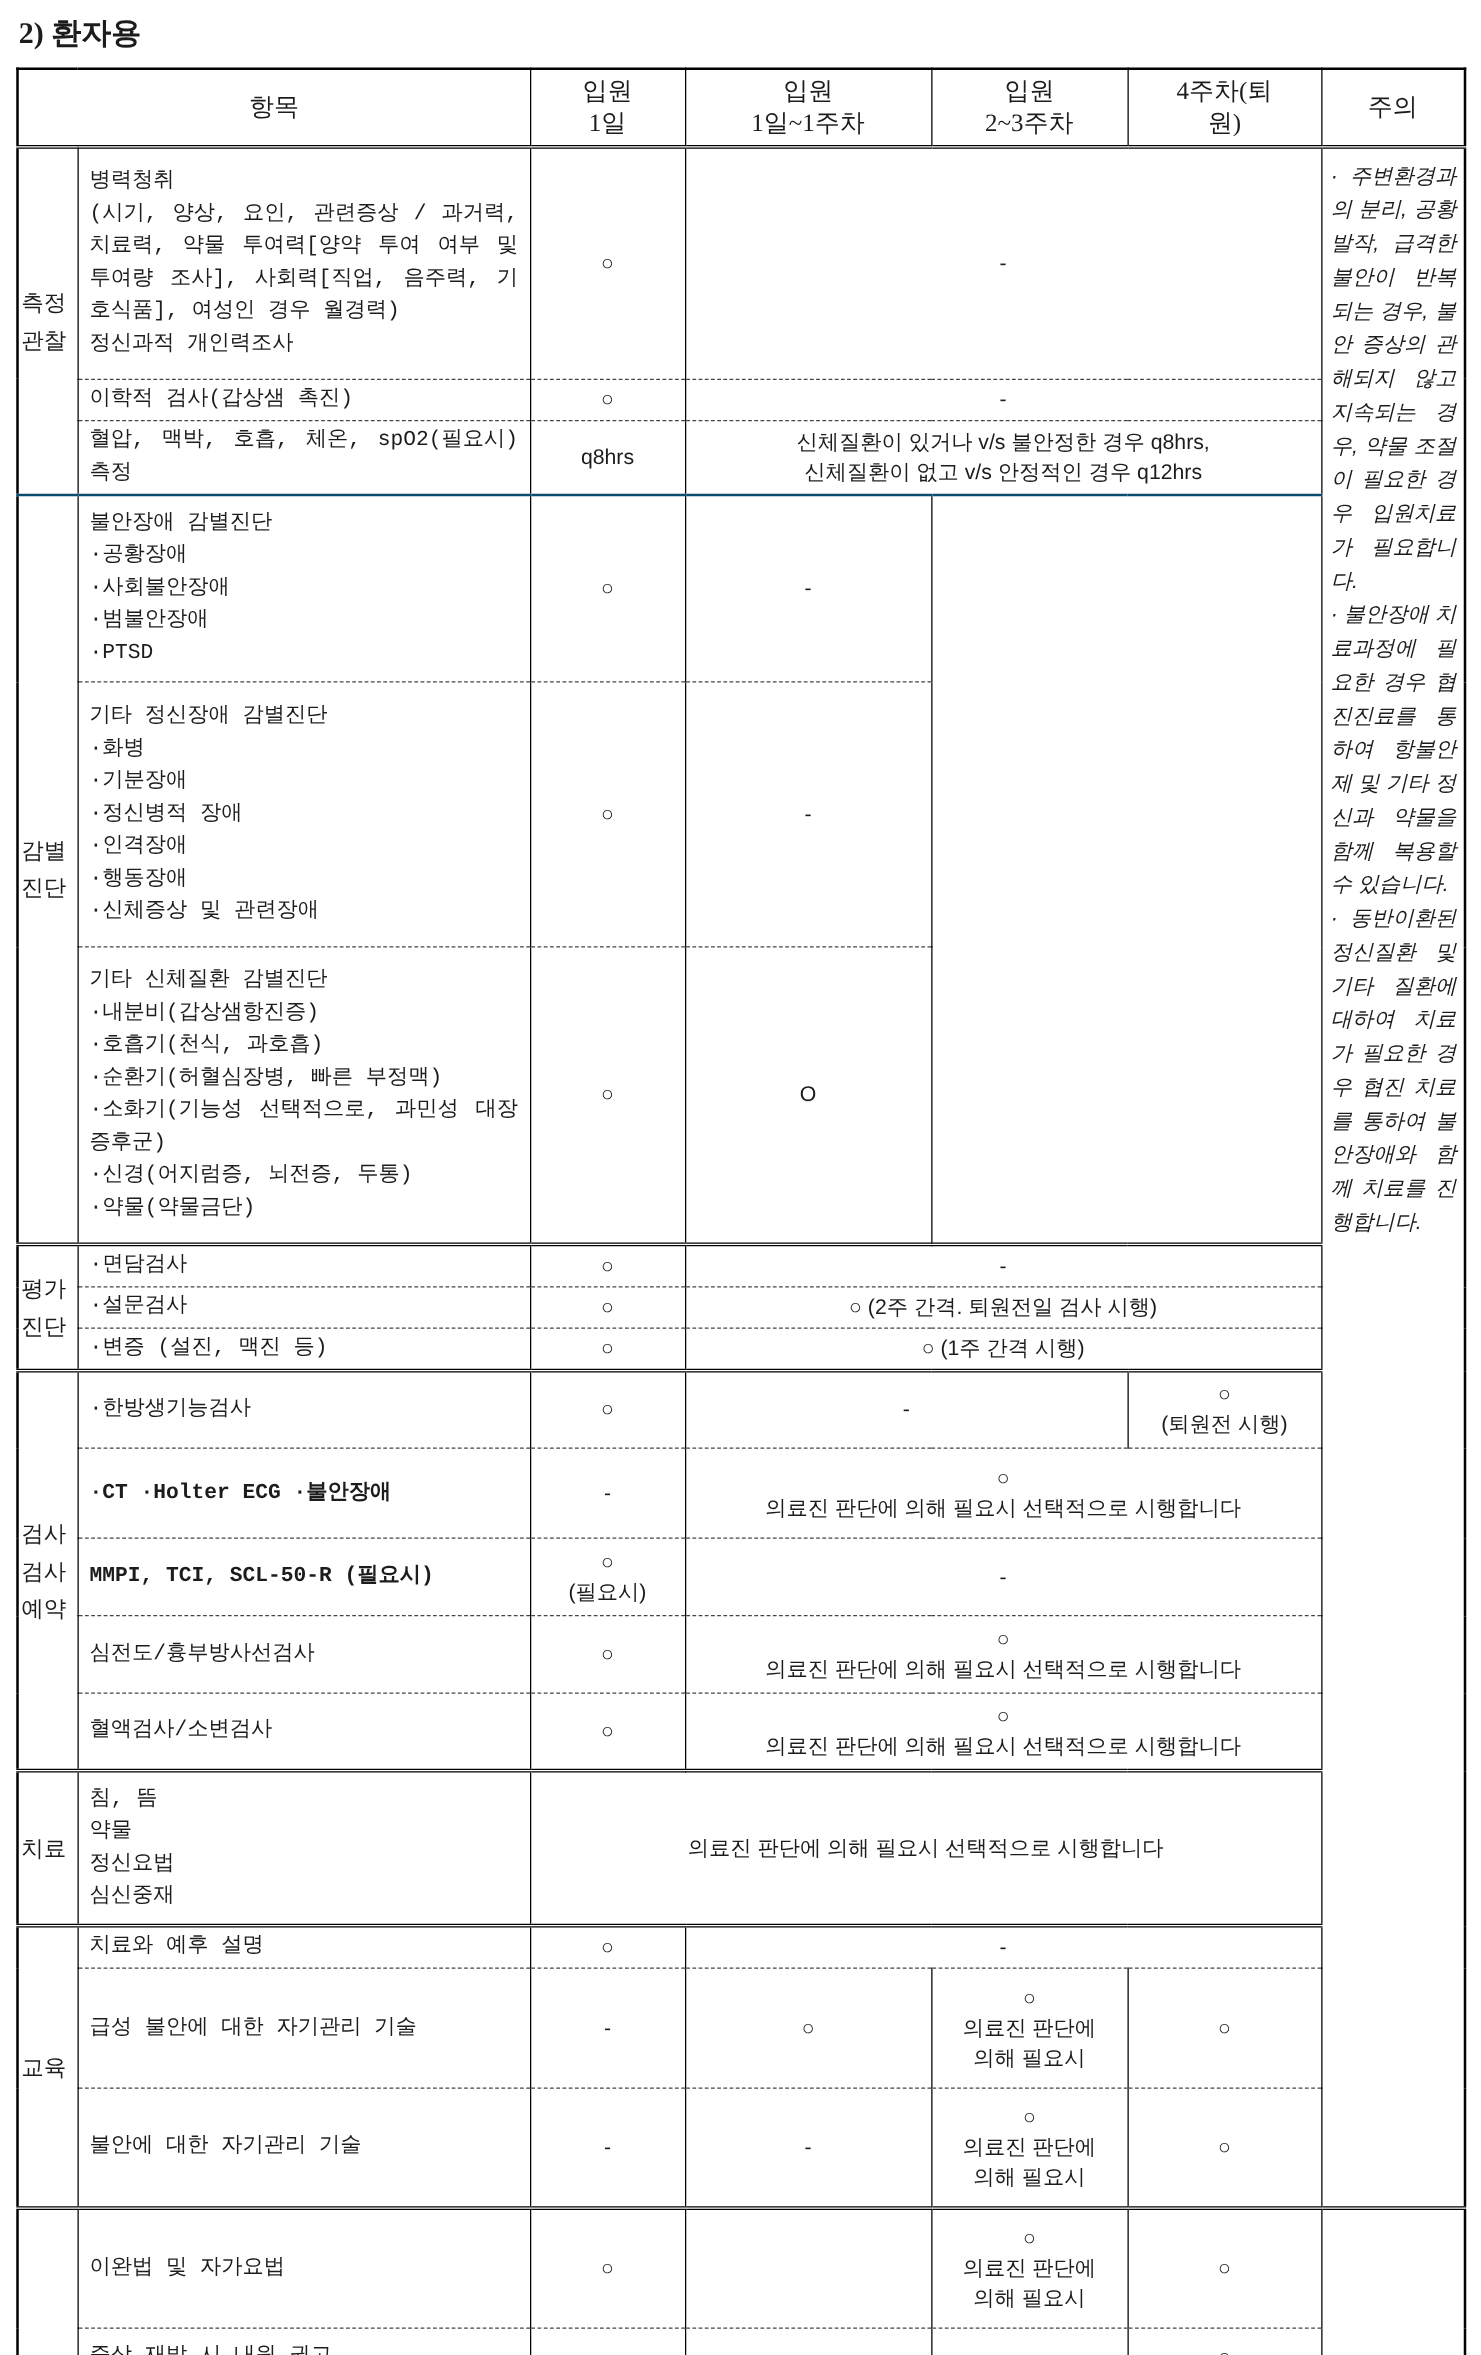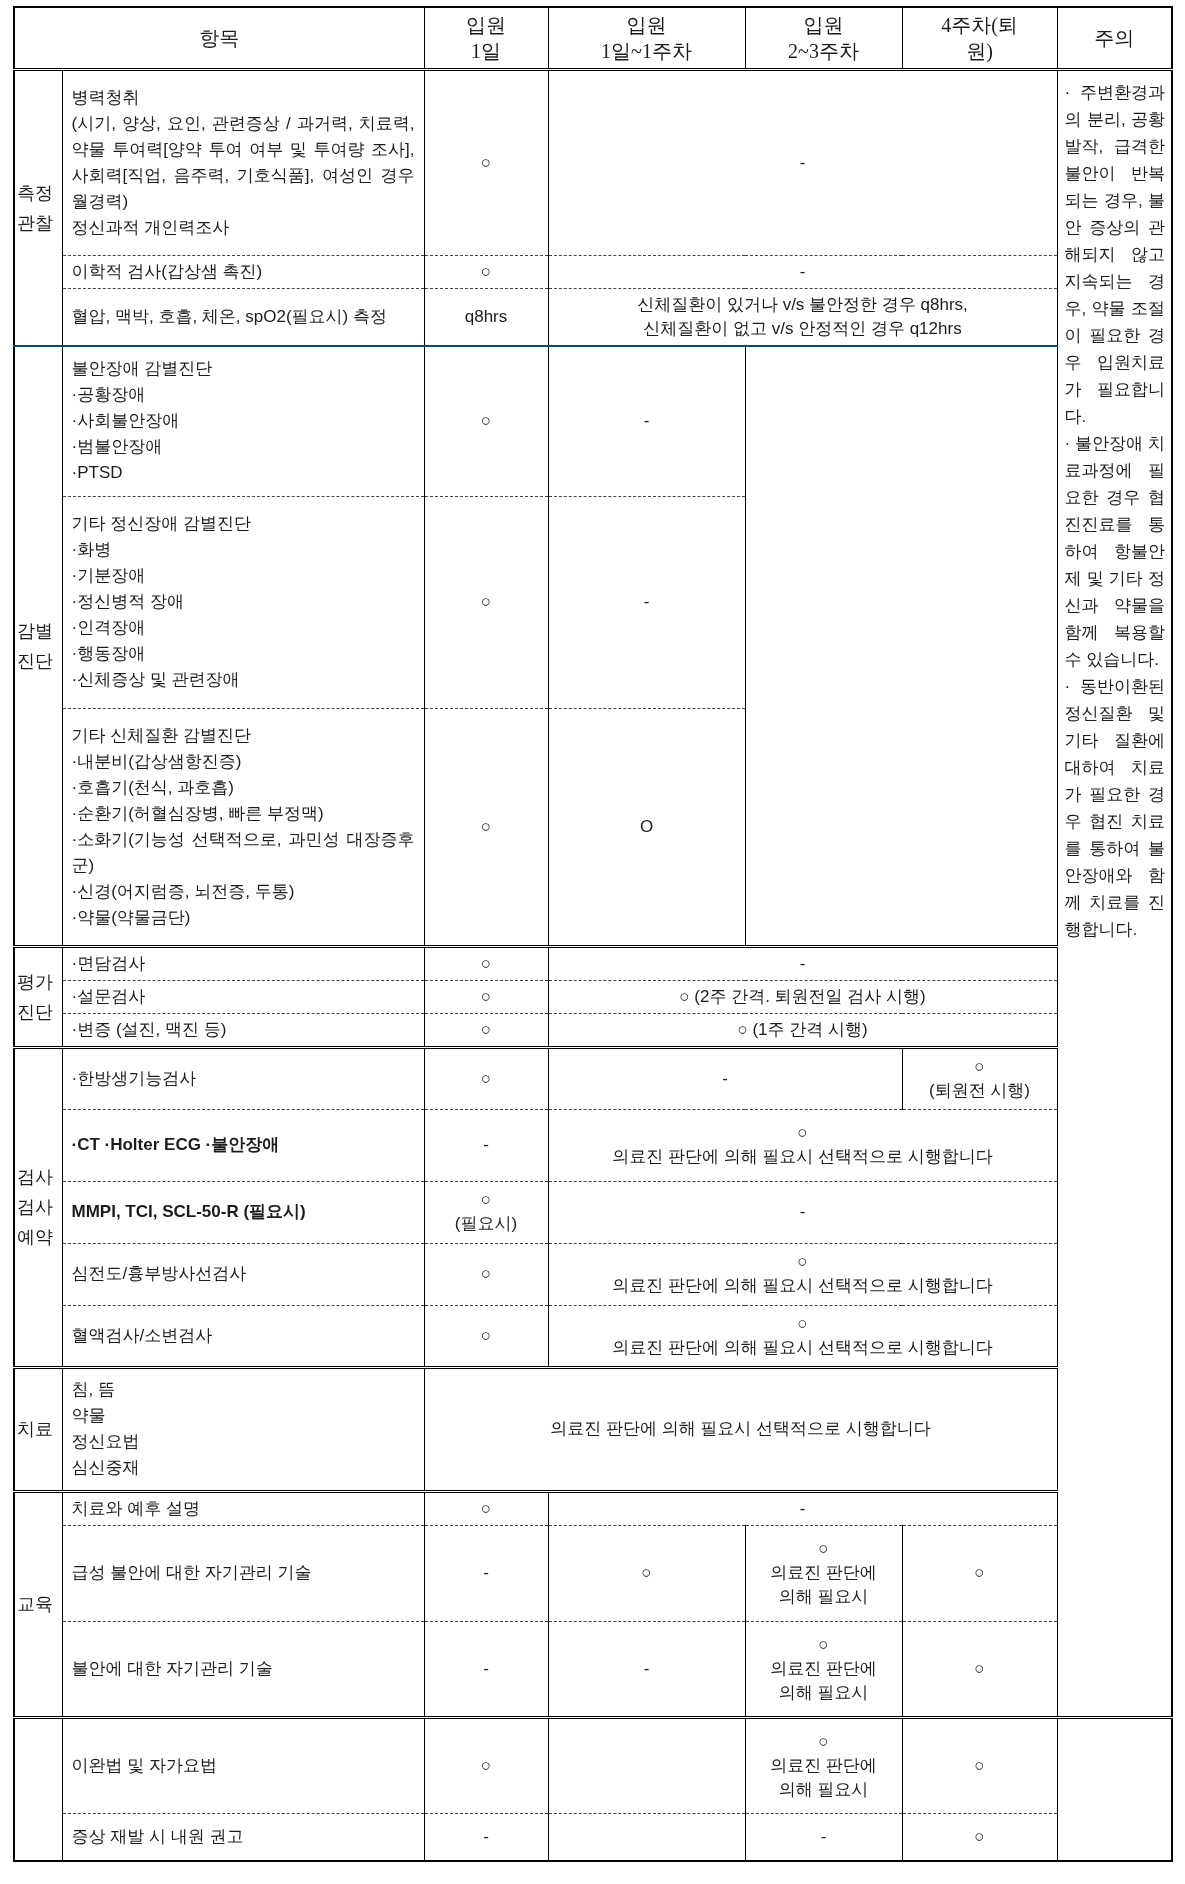--- a/index.html
+++ b/index.html
@@ -5,33 +5,34 @@
   html,body{margin:0;padding:0;background:#ffffff;}
   body{width:1185px;font-family:"Liberation Sans",sans-serif;color:#1c1c1c;}
   .page{padding:6px 13px 10px 13px;}
   .doc-title{font-family:"Liberation Serif",serif;font-size:24px;font-weight:bold;margin:4px 0 12px 2px;}
   table.cp{border-collapse:collapse;table-layout:fixed;width:1158px;border:2px solid #000;}
   td,th{border-left:1px solid #000;border-right:1px solid #000;border-top:none;border-bottom:none;
         padding:2px 6px;font-size:17px;vertical-align:middle;overflow:hidden;}
   thead th{font-family:"Liberation Serif",serif;font-weight:normal;font-size:20px;text-align:center;
            white-space:pre-line;line-height:26px;border-bottom:3px double #000;}
   .group{text-align:left;white-space:pre-line;font-size:18px;line-height:30px;padding:2px 2px;}
-  .item{text-align:justify;white-space:pre-line;line-height:26px;padding:3px 9px;}
+  .item{text-align:justify;white-space:pre-line;line-height:26px;padding:3px 9px;font-family:Liberation Mono, monospace;}
   .c{text-align:center;white-space:pre-line;line-height:24px;}
   .bold{font-weight:bold;}
   .caution-cell{vertical-align:top;white-space:pre-line;text-align:justify;word-break:break-all;
-                font-size:17px;line-height:27px;padding:8px 6px 4px 7px;}
+                font-size:17px;line-height:27px;padding:8px 6px 4px 7px;font-style:italic;}
   tr.sep-dash>td{border-top:1px dashed #444;}
   tr.sep-solid>td{border-top:2px solid #0c4a6e;}
   tr.sep-double>td{border-top:3px double #000;}
 </style>
 </head>
 <body>
 
 <div class="page">
+  <div class="doc-title">2) 환자용</div>
 
   <table class="cp">
     <colgroup>
       <col style="width:48px">
         <col style="width:362px">
         <col style="width:124px">
       <col style="width:197px">
         <col style="width:157px">
         <col style="width:155px">
         <col style="width:115px">

